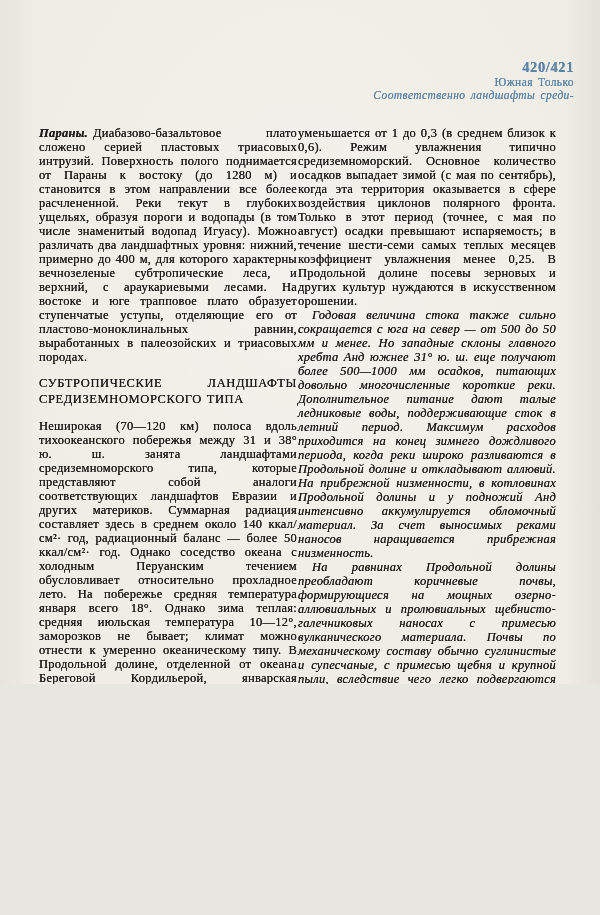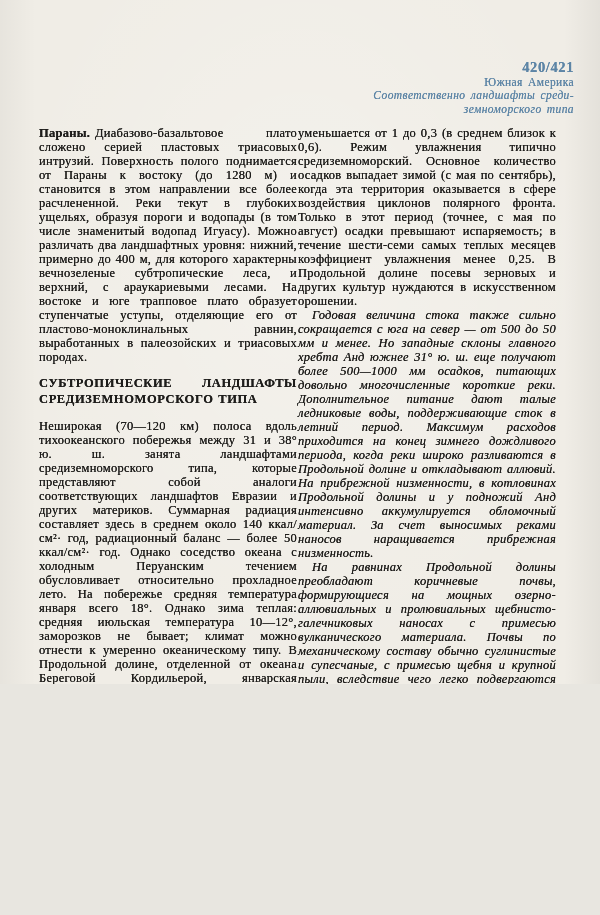--- a/index.html
+++ b/index.html
@@ -56,41 +56,41 @@
     letter-spacing: 0.25px;
     word-spacing: 1px;
     text-shadow: 0 0 0.55px currentColor;
   }
   .col-left  { left: 39px;  }
   .col-right { left: 298px; }
   .col p { margin: 0; hyphens: auto; -webkit-hyphens: auto; }
   .col p.indent { text-indent: 14px; font-style: italic; }
   .lead {
     font-weight: bold;
+    font-style: italic;
     margin-right: 5px;
   }
   .heading {
     font-size: 12.5px;
-    font-weight: bold;
+    font-weight: normal;
     line-height: 15.5px;
     letter-spacing: 0.6px;
     margin: 12px 0 12px 0;
     text-align: justify;
   }
 </style>
 </head>
 <body>
 
 <div class="page">
 
   <header class="pagehead">
     <div class="pnum">420/421</div>
-    <div class="region">Южная Америка</div>
+    <div class="region">Южная Только</div>
     <div class="section">Соответственно ландшафты среди-</div>
-    <div class="section">земноморского типа</div>
   </header>
 
   <div class="col col-left">
     <p><span class="lead">Параны.</span><span>Диабазово-базальтовое плато сложено серией пластовых триасовых интрузий. Поверхность полого поднимается от Параны к востоку (до 1280 м) и становится в этом направлении все более расчлененной. Реки текут в глубоких ущельях, образуя пороги и водопады (в том числе знаменитый водопад Игуасу). Можно различать два ландшафтных уровня: нижний, примерно до 400 м, для которого характерны вечнозеленые субтропические леса, и верхний, с араукариевыми лесами. На востоке и юге трапповое плато образует ступенчатые уступы, отделяющие его от пластово-моноклинальных равнин, выработанных в палеозойских и триасовых породах.</span></p>
     <h2 class="heading">СУБТРОПИЧЕСКИЕ ЛАНДШАФТЫ СРЕДИЗЕМНОМОРСКОГО ТИПА</h2>
     <p>Неширокая (70—120 км) полоса вдоль тихоокеанского побережья между 31 и 38° ю. ш. занята ландшафтами средиземноморского типа, которые представляют собой аналоги соответствующих ландшафтов Евразии и других материков. Суммарная радиация составляет здесь в среднем около 140 ккал/см²· год, радиационный баланс — более 50 ккал/см²· год. Однако соседство океана с холодным Перуанским течением обусловливает относительно прохладное лето. На побережье средняя температура января всего 18°. Однако зима теплая: средняя июльская температура 10—12°, заморозков не бывает; климат можно отнести к умеренно океаническому типу. В Продольной долине, отделенной от океана Береговой Кордильерой, январская температура возрастает до 20°, а июльская снижается до 8°. Соответственно растут годовые амплитуды температур (см. табл. 12), а суточные колебания достигают 12—18° против 7—9° на побережье; бывают заморозки и снегопады, климат становится умеренно континентальным.</p>
   </div>
 
   <div class="col col-right">
     <p>уменьшается от 1 до 0,3 (в среднем близок к 0,6). Режим увлажнения типично средиземноморский. Основное количество осадков выпадает зимой (с мая по сентябрь), когда эта территория оказывается в сфере воздействия циклонов полярного фронта. Только в этот период (точнее, с мая по август) осадки превышают испаряемость; в течение шести-семи самых теплых месяцев коэффициент увлажнения менее 0,25. В Продольной долине посевы зерновых и других культур нуждаются в искусственном орошении.</p>

